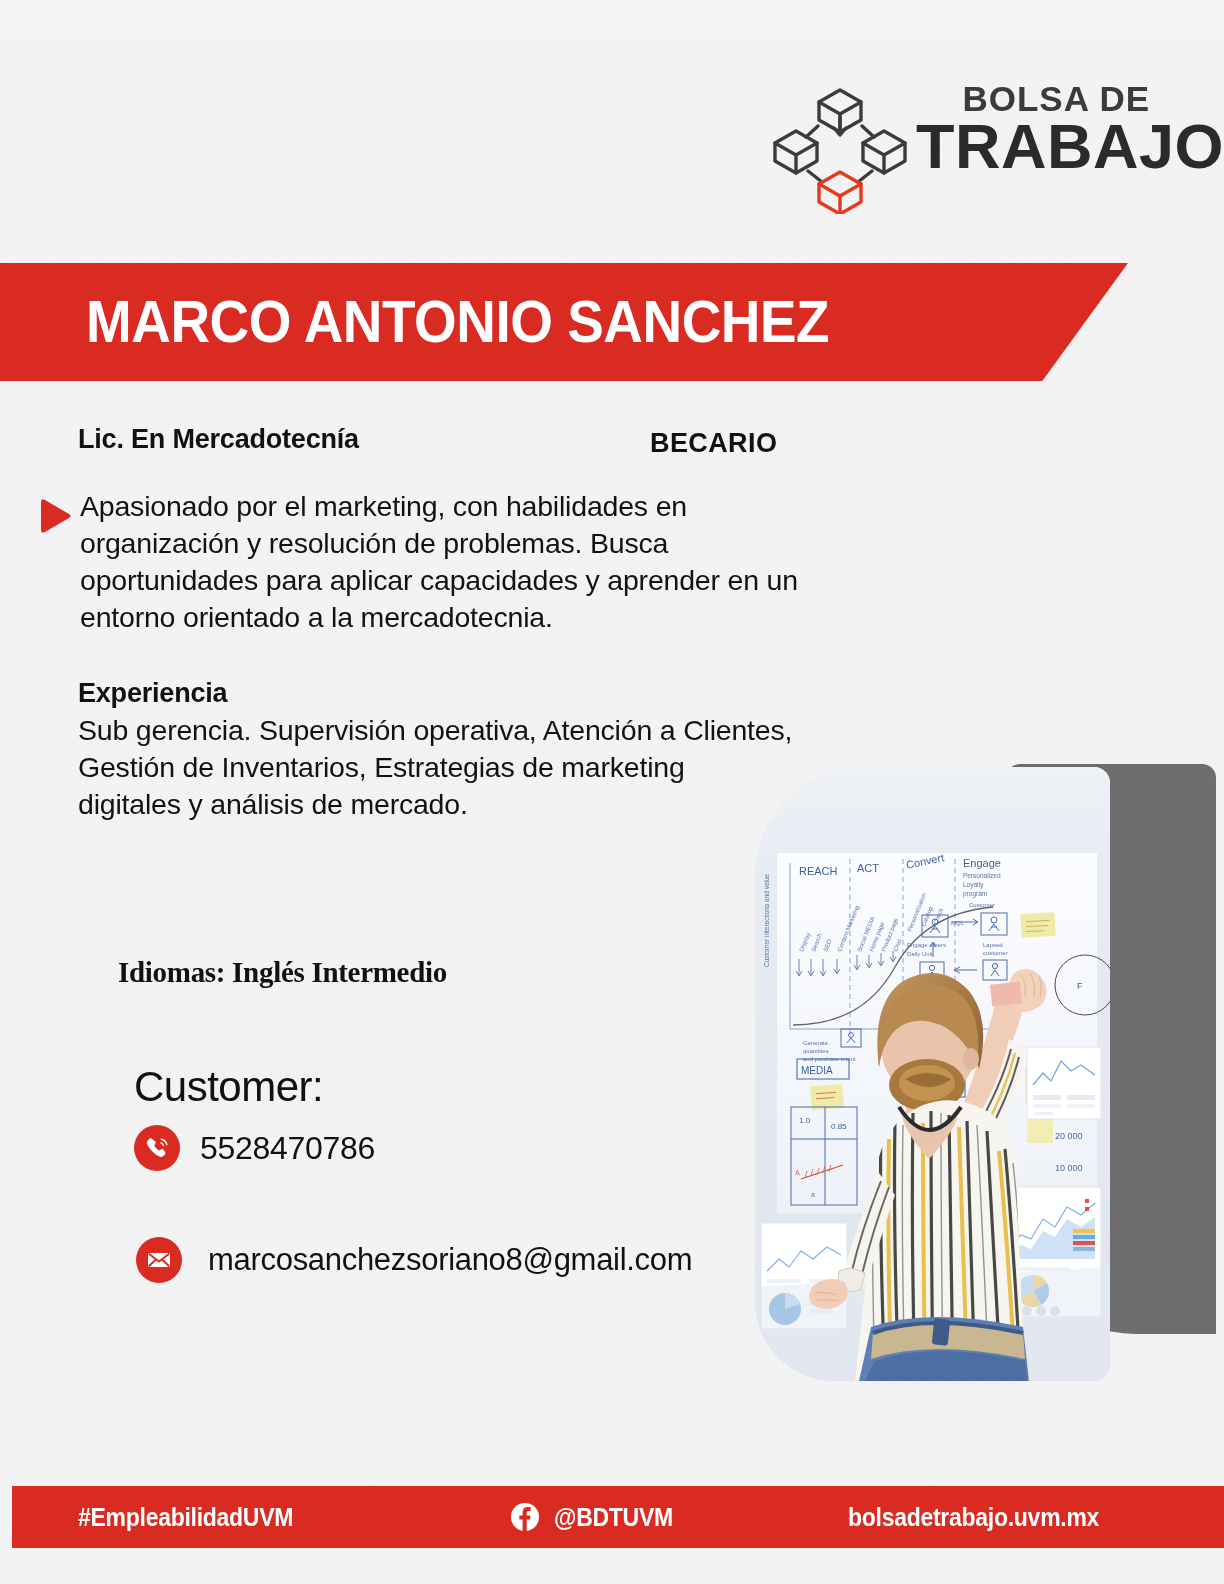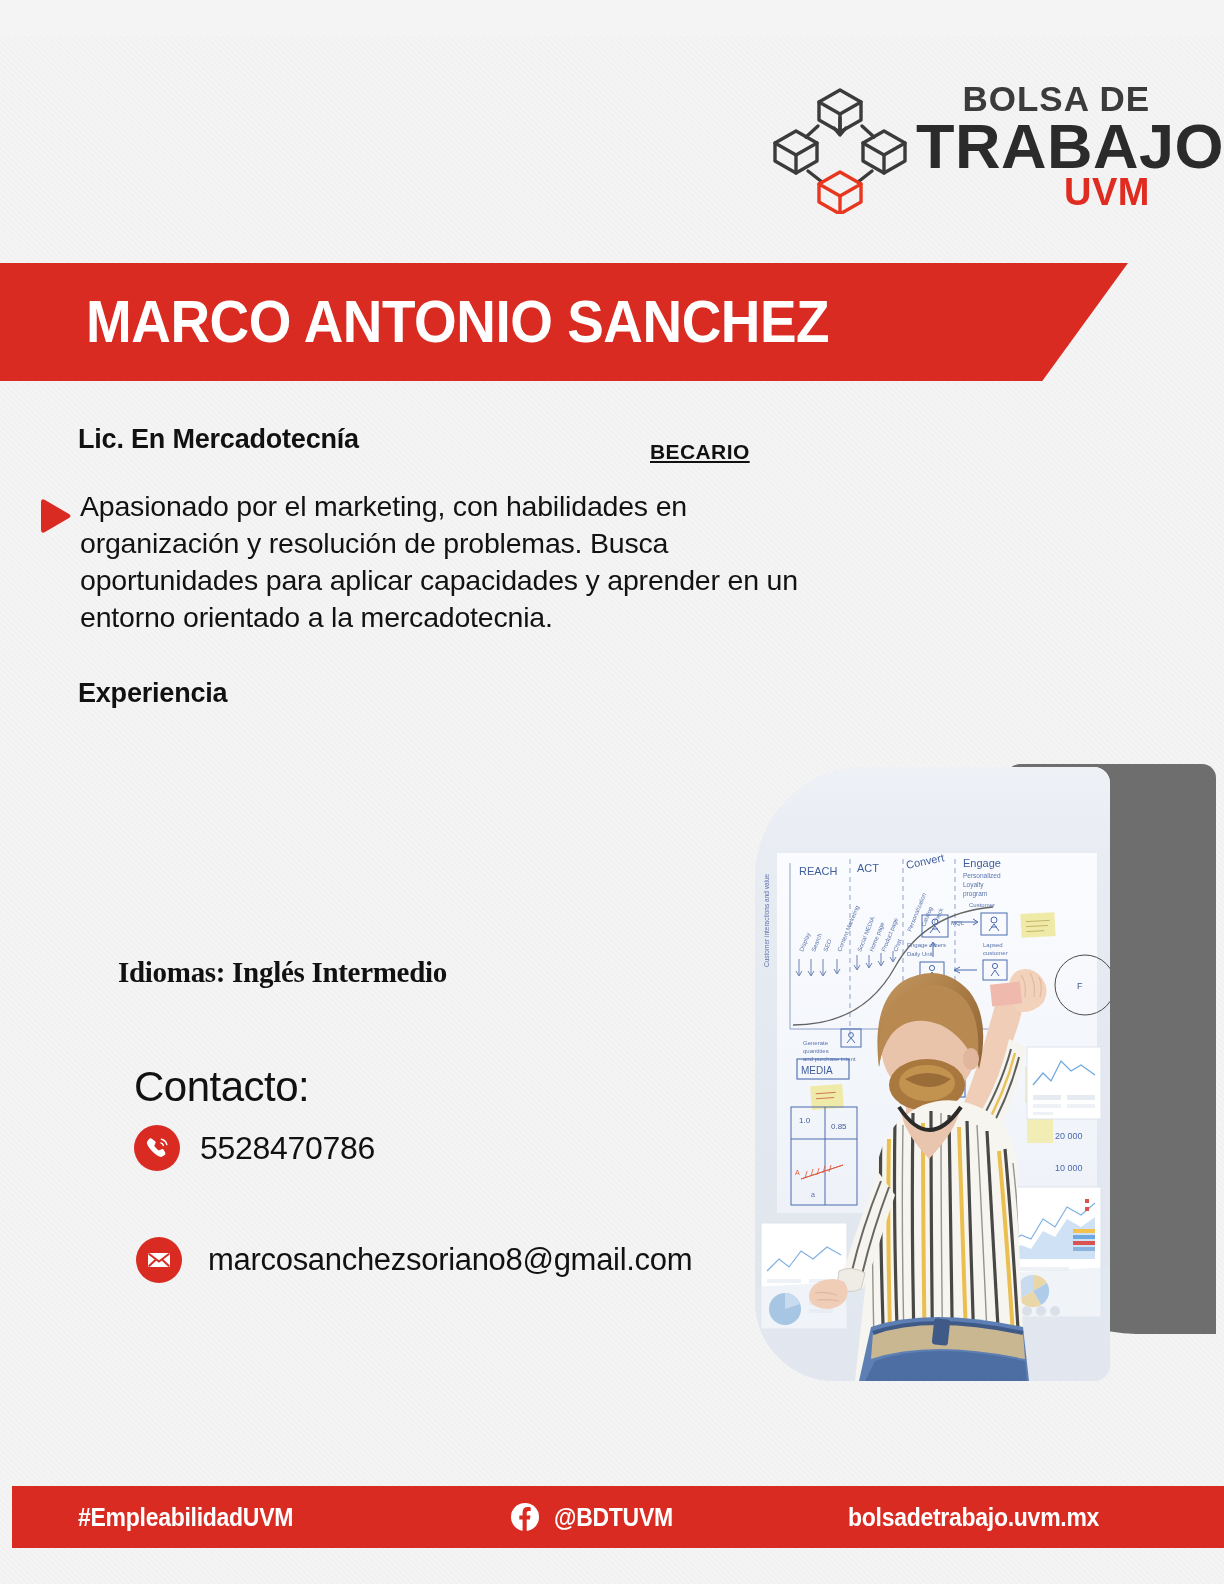--- a/index.html
+++ b/index.html
@@ -112,26 +112,25 @@
     left: 0;
     top: 0;
     font-size: 27px;
     font-weight: bold;
     color: #111111;
     letter-spacing: -0.2px;
   }
   #role-badge {
     position: absolute;
     left: 572px;
-    top: 16px;
-    font-size: 21px;
+    top: 4px;
+    font-size: 27px;
     font-weight: bold;
     color: #111111;
     letter-spacing: 0.4px;
-    text-decoration: underline;
   }
 
   
   #summary-block {
     position: absolute;
     left: 34px;
     top: 452px;
     width: 990px;
   }
   #summary-bullet-icon {
@@ -337,21 +336,20 @@
       </g>
       <g stroke="#e8361f" stroke-width="3.4" fill="none" stroke-linejoin="round" stroke-linecap="round">
         <polygon points="70,88 91,100 70,112 49,100"></polygon>
         <polyline points="49,100 49,118 70,130 91,118 91,100"></polyline>
         <line x1="70" y1="112" x2="70" y2="130"></line>
       </g>
     </svg>
     <div id="logo-text">
       <div class="logo-line1">BOLSA DE</div>
       <div class="logo-line2">TRABAJO</div>
-      <div class="logo-line3">UVM</div>
     </div>
   </div>
 
   <div id="name-banner">
     <div id="name-banner-title">MARCO ANTONIO SANCHEZ</div>
   </div>
 
   <div id="headline-row">
     <div id="degree-title">Lic. En Mercadotecnía</div>
     <div id="role-badge">BECARIO</div>
@@ -362,26 +360,29 @@
       <path d="M7 6 Q7 2 11 4 L35 18 Q38 20 35 22 L11 36 Q7 38 7 34 Z" fill="#d92b21"></path>
     </svg>
     <div id="summary-text">Apasionado por el marketing, con habilidades en
 organización y resolución de problemas. Busca
 oportunidades para aplicar capacidades y aprender en un
 entorno orientado a la mercadotecnia.</div>
   </div>
 
   <div id="experience-block">
     <div id="experience-heading">Experiencia</div>
+    <div id="experience-text">Sub gerencia. Supervisión operativa, Atención a Clientes,
+Gestión de Inventarios, Estrategias de marketing
+digitales y análisis de mercado.</div>
   </div>
 
   <div id="languages-line">Idiomas: Inglés Intermedio</div>
 
   <div id="contact-block">
-    <div id="contact-heading">Contacto:</div>
+    <div id="contact-heading">Customer:</div>
 
     <div class="contact-row" id="contact-row-phone">
       <span class="contact-icon">
         <svg width="28" height="28" viewBox="0 0 28 28">
           <path d="M8.4 4.6c-.9-.5-1.9-.2-2.5.6L4.5 7.1c-.7.9-.8 2.1-.3 3.1 1.2 2.6 3 5 5.2 7.2 2.2 2.2 4.6 4 7.2 5.2 1 .5 2.2.4 3.1-.3l1.9-1.4c.8-.6 1.1-1.6.6-2.5l-1.4-2.5c-.4-.8-1.4-1.1-2.2-.7l-2.1 1c-.5.2-1 .1-1.4-.2-1.3-1-2.4-2.2-3.4-3.4-.3-.4-.4-.9-.2-1.4l1-2.1c.4-.8.1-1.8-.7-2.2z" fill="#ffffff"></path>
           <path d="M18.4 5.2c2.7.6 4.8 2.7 5.4 5.4" stroke="#ffffff" stroke-width="1.5" fill="none" stroke-linecap="round"></path>
           <path d="M17.9 8.9c1.2.4 2.1 1.3 2.5 2.5" stroke="#ffffff" stroke-width="1.5" fill="none" stroke-linecap="round"></path>
         </svg>
       </span>
       <span class="contact-value">5528470786</span>

